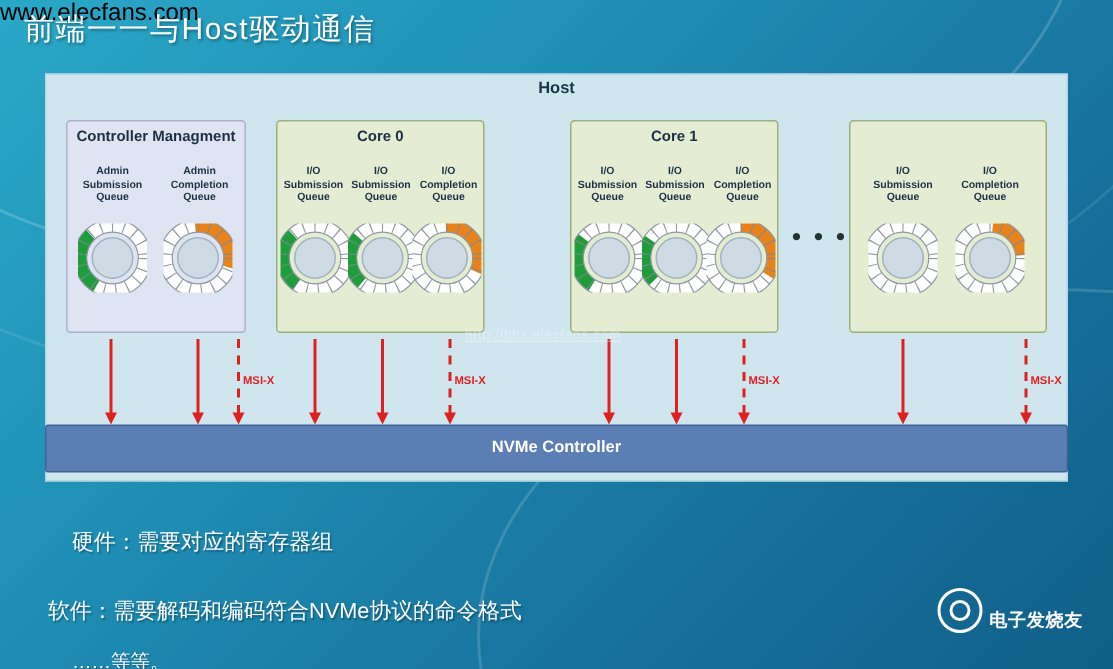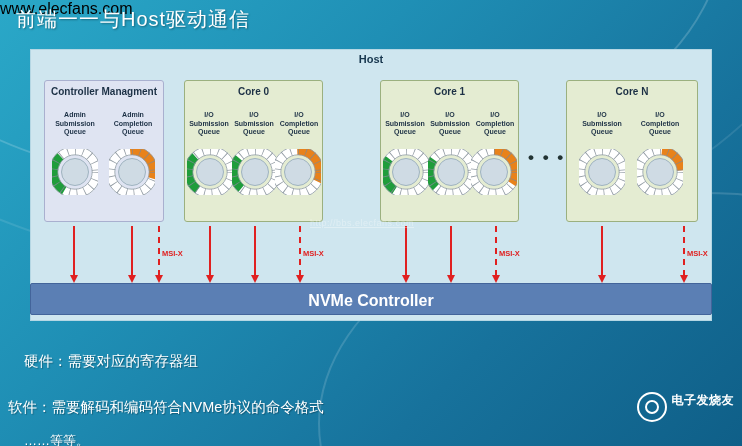--- a/index.html
+++ b/index.html
@@ -24,30 +24,30 @@
     font-size:10px;font-weight:bold;color:#1c3045;line-height:11px;}
   .q-label{position:absolute;top:30px;text-align:center;font-size:7px;
     font-weight:bold;color:#1c3045;line-height:8.5px;}
   .ring{position:absolute;width:46px;height:46px;border-radius:50%;}
   .ring .inner{position:absolute;left:9px;top:9px;width:28px;height:28px;border-radius:50%;
     background:#cfdbe4;border:1px solid #9fb3c0;}
   .dots{position:absolute;font-size:17px;font-weight:bold;color:#233;letter-spacing:2px;}
   .nvme{position:absolute;left:30px;top:283px;width:680px;height:30px;
     background:#5b7fb4;border:1px solid #43649a;border-radius:2px;}
   .nvme span{position:absolute;left:0;top:8px;width:100%;text-align:center;
-    font-size:16px;font-weight:bold;color:#ffffff;}
+    font-size:11px;font-weight:bold;color:#ffffff;}
   .arrow{position:absolute;background:#e02020;width:2px;}
   .arrow:after{content:"";position:absolute;left:-3px;bottom:-7px;width:0;height:0;
     border-left:4px solid transparent;border-right:4px solid transparent;border-top:8px solid #e02020;}
   .arrow.dash{background:transparent;border-left:2px dashed #e02020;width:0;}
   .arrow.dash:after{left:-5px;}
   .msix{position:absolute;font-size:7.5px;font-weight:bold;color:#e02020;}
-  .bullet{position:absolute;color:#ffffff;font-size:14.5px;text-shadow:1px 1px 1px rgba(0,0,0,.3);}
+  .bullet{position:absolute;color:#ffffff;font-size:14.5px;text-shadow:1px 1px 1px rgba(0,0,0,.3);margin-left:24px;}
   .wm{position:absolute;color:rgba(255,255,255,.35);font-size:9px;letter-spacing:.5px;}
-  .logo{position:absolute;right:8px;bottom:24px;display:flex;align-items:flex-start;gap:5px;}
+  .logo{position:absolute;right:20px;bottom:24px;display:flex;align-items:flex-end;gap:5px;}
   .logo .mark{width:26px;height:26px;border-radius:50%;border:2px solid #ffffff;position:relative;}
   .logo .mark:before{content:"";position:absolute;left:6px;top:6px;width:10px;height:10px;
     border-radius:50%;border:2px solid #ffffff;}
   .logo .txt{color:#ffffff;font-size:12px;font-weight:bold;letter-spacing:.5px;}
 </style>
 </head>
 <body>
 
 <div class="slide">
   <div class="bg-swoosh sw1"></div>
@@ -172,21 +172,20 @@
           <circle r="25.8" fill="none" stroke="#8e9aa3" stroke-width="0.8"></circle>
         </g>
       </svg>
       <div class="inner" style="left:9px;top:9px;width:26px;height:26px;"></div>
     </div>
   </div>
 
   <div class="dots" style="left:528px;top:148px;">• • •</div>
 
   <div class="grp core" style="left:566px;top:80px;width:130px;height:140px;">
-    <div class="grp-title">Core N</div>
     <div class="q-label" style="left:14px;width:42px;">I/O Submission Queue</div>
     <div class="q-label" style="left:72px;width:42px;">I/O Completion Queue</div>
     <div class="ring" style="left:12px;top:68px;">
       <svg width="46" height="46" viewBox="0 0 46 46">
         <g transform="translate(23,23)">
           <circle r="21.5" fill="none" stroke="#ffffff" stroke-width="9"></circle>
           <circle r="21.5" fill="none" stroke="#7f8a93" stroke-width="9" stroke-dasharray="0.8 6.95" opacity=".85"></circle>
           <circle r="17.2" fill="none" stroke="#8e9aa3" stroke-width="0.8"></circle>
           <circle r="25.8" fill="none" stroke="#8e9aa3" stroke-width="0.8"></circle>
         </g>

